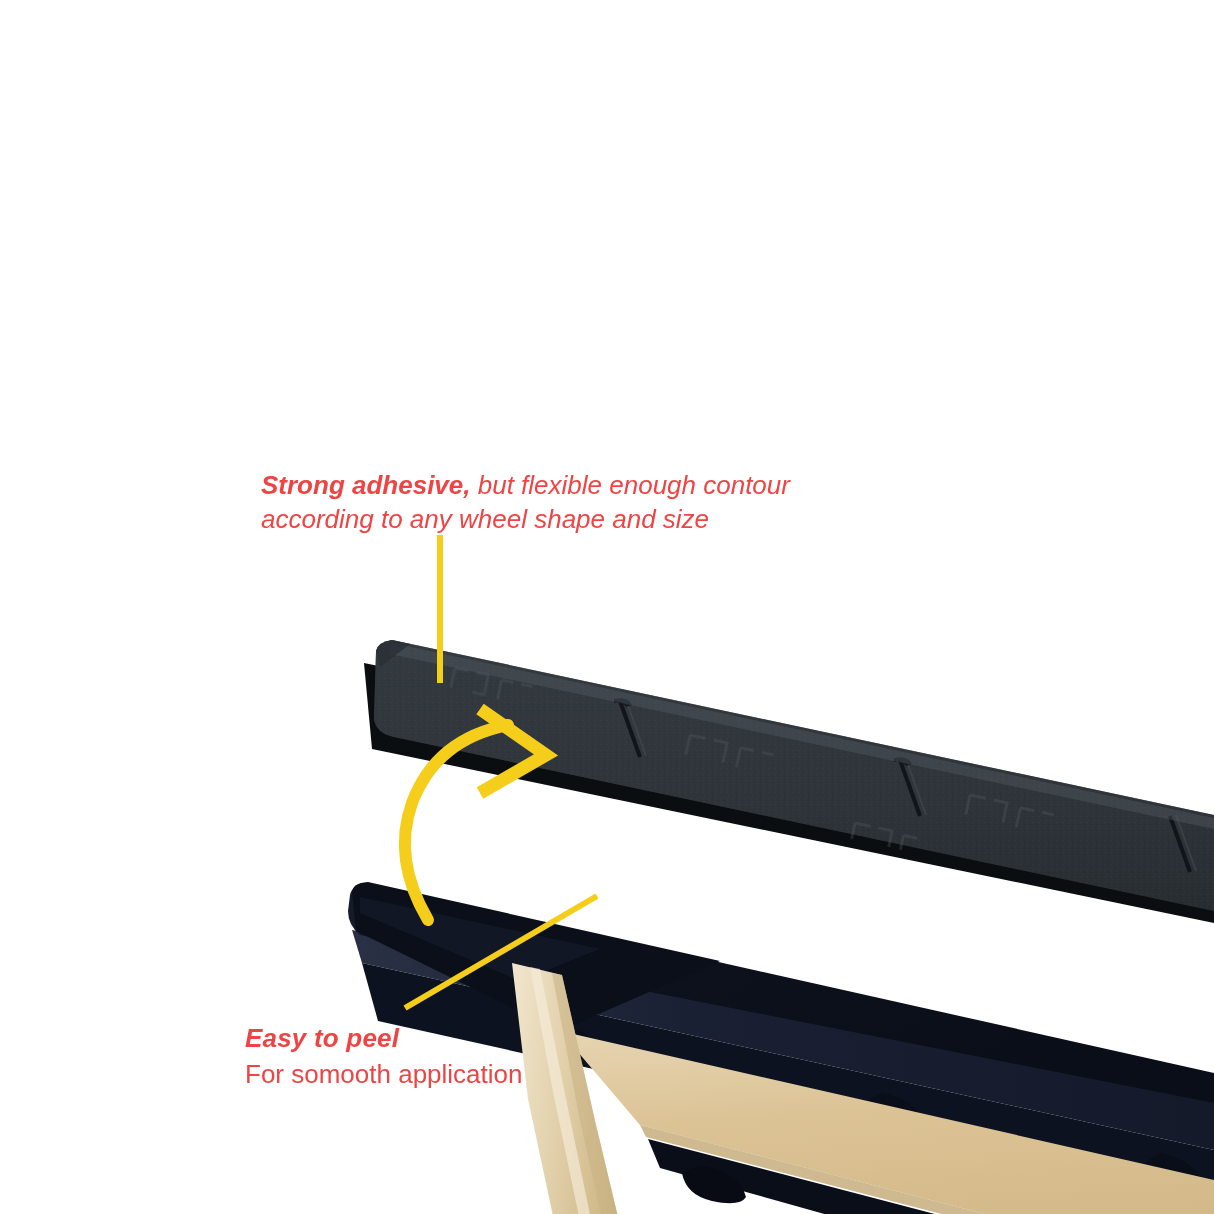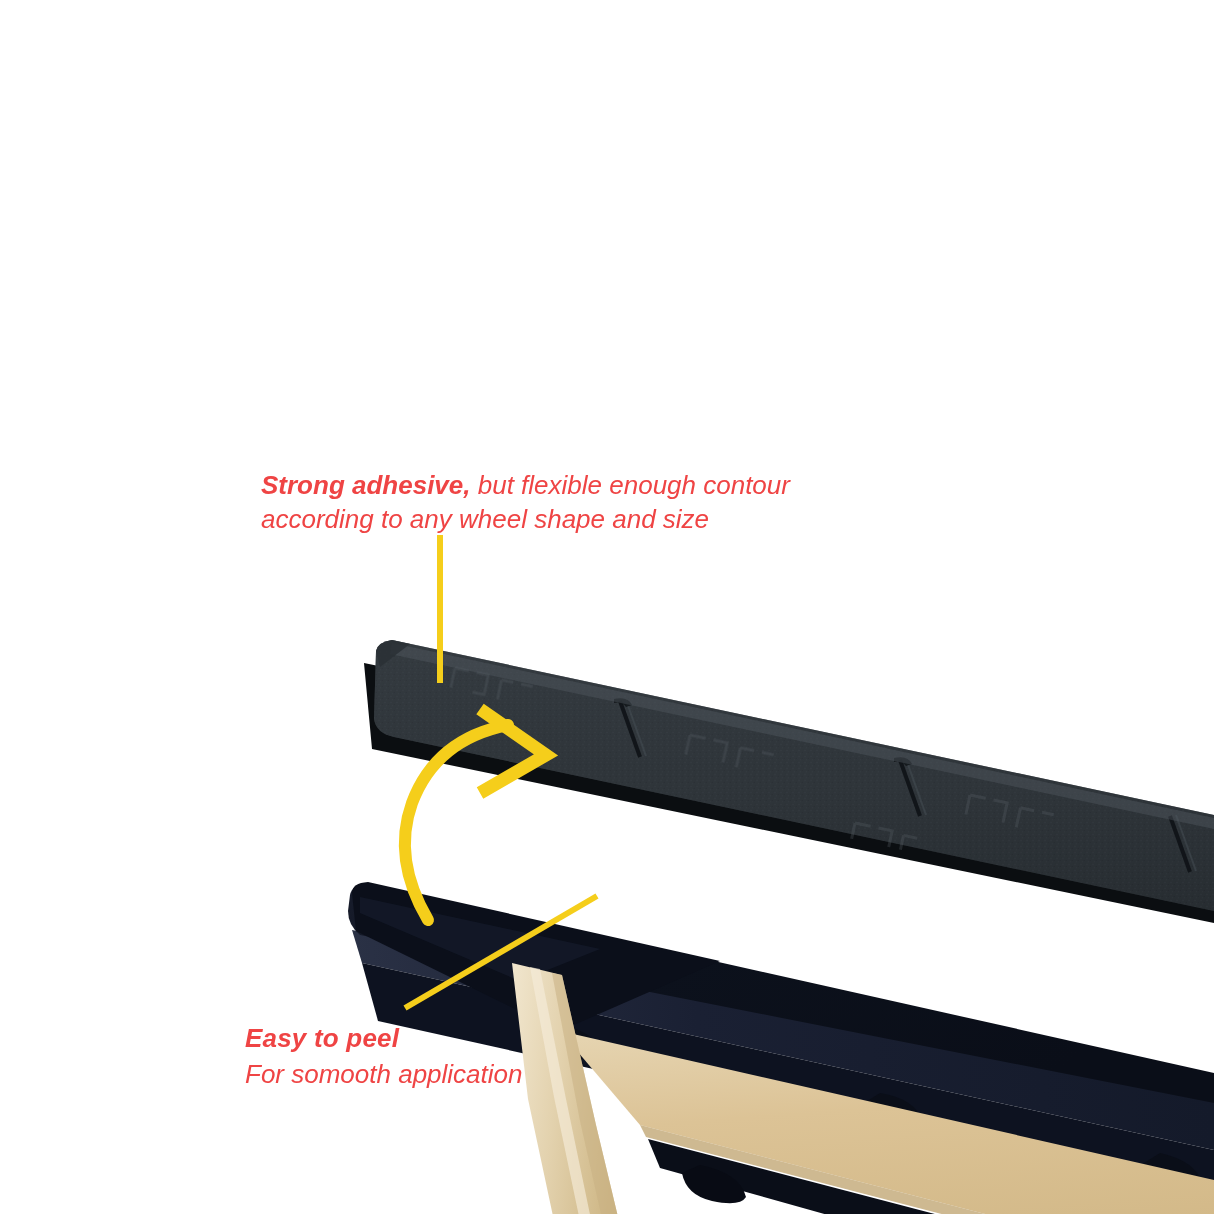--- a/index.html
+++ b/index.html
@@ -103,21 +103,20 @@
     display: block;
     font-size: 26px;
     font-weight: bold;
     font-style: italic;
     line-height: 1.22;
     letter-spacing: 0.2px;
   }
   .callout-bottom .sub {
     display: block;
     font-size: 26px;
-    font-style: italic;
     line-height: 1.35;
     margin-top: 2px;
   }
 </style>
 </head>
 <body>
 
 <div id="page">
 
 

